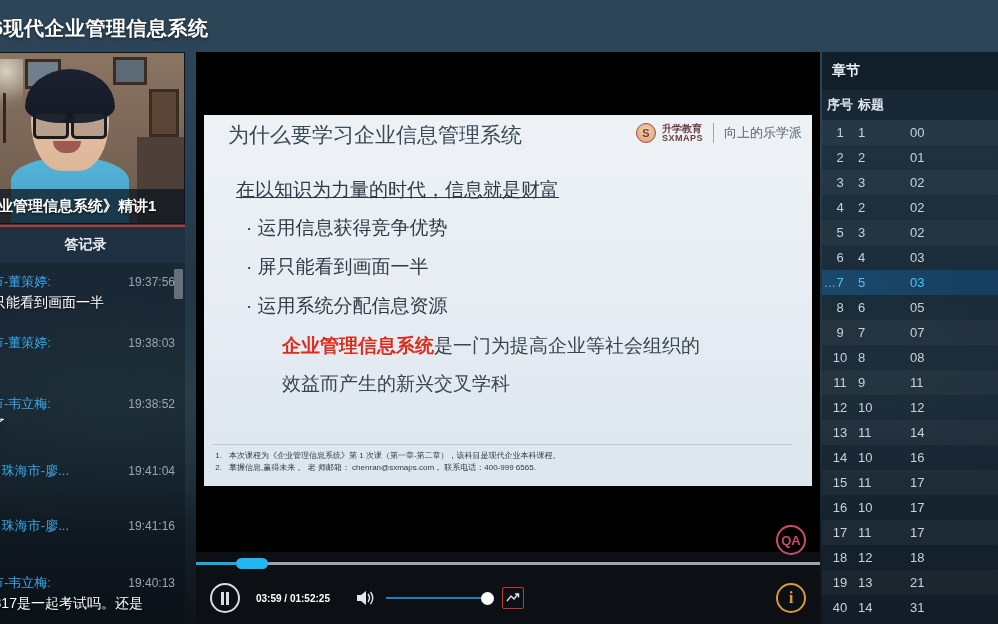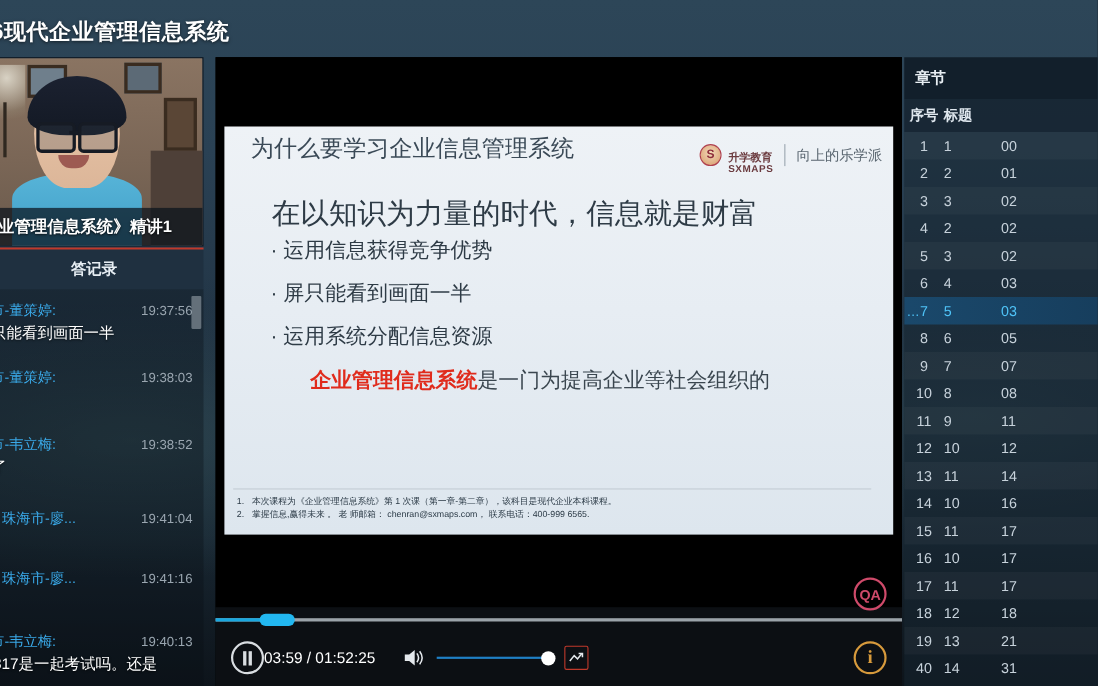--- a/index.html
+++ b/index.html
@@ -171,32 +171,32 @@
     position:absolute; right:10px; top:8px;
     display:flex; align-items:center; gap:6px;
   }
   .logo-mark {
     width:20px; height:20px; border-radius:50%;
     border:1.5px solid #b0424f;
     background: radial-gradient(circle at 50% 40%, #f2d9b8, #d79a6a);
     display:flex; align-items:center; justify-content:center;
     color:#8e2f3c; font-size:11px; font-weight:bold;
   }
-  .logo-cn { color:#6b3b3f; font-size:10px; font-weight:bold; line-height:9px;margin-top:16px; }
+  .logo-cn { color:#6b3b3f; font-size:10px; font-weight:bold; line-height:9px; }
   .logo-en { color:#6b3b3f; font-size:9px; font-weight:bold; letter-spacing:0.5px; }
   .logo-div { width:1px; height:20px; background:#9aa5b0; margin:0 4px; }
   .logo-slogan { color:#5a6670; font-size:13px; font-family:"Liberation Serif", serif; }
 
   #slide-title {
     position:absolute; left:24px; top:6px;
     color:#3b4a57; font-size:21px; white-space:nowrap;
   }
   #slide-lead {
-    position:absolute; left:43px; top:62px;
-    color:#2e3b46; font-size:26px; white-space:nowrap;
+    position:absolute; left:32px; top:62px;
+    color:#2e3b46; font-size:19px; white-space:nowrap;text-decoration:underline;
   }
   .slide-bullet {
     position:absolute; left:42px;
     color:#2e3b46; font-size:19px; white-space:nowrap;
   }
   #slide-statement-1, #slide-statement-2 {
     position:absolute; left:78px;
     color:#3a464f; font-size:19px; white-space:nowrap;
   }
   #slide-statement-1 { top:218px; }
@@ -235,21 +235,21 @@
   .ctrl-btn { cursor:pointer; display:flex; align-items:center; justify-content:center; }
   #play-pause {
     width:30px; height:30px; border-radius:50%;
     border:2px solid #d9dde1; position:relative;
   }
   #play-pause:before, #play-pause:after {
     content:""; position:absolute; top:7px; width:3px; height:13px; background:#d9dde1;
   }
   #play-pause:before { left:9px; }
   #play-pause:after  { right:9px; }
-  #time-display { color:#ffffff; font-size:14px; font-weight:normal; white-space:nowrap; }
+  #time-display { color:#ffffff; font-size:10px; font-weight:bold; margin-left:16px; white-space:nowrap; }
   #volume-icon { margin-left:24px; width:22px; height:22px; position:relative; }
   #vol-slider { margin-left:10px; width:106px; height:18px; position:relative; cursor:pointer; }
   #vol-track { position:absolute; left:0; top:8px; width:106px; height:2px; background:#1f7fc4; }
   #vol-knob { position:absolute; right:-2px; top:3px; width:13px; height:13px; border-radius:50%; background:#ffffff; }
   #rate-btn {
     margin-left:10px; width:22px; height:22px;
     border:1px solid #c0392b; border-radius:2px;
     display:flex; align-items:center; justify-content:center;
   }
   #right-icons { margin-left:auto; display:flex; align-items:center; gap:28px;flex-direction:column; }
@@ -406,20 +406,21 @@
         <div id="slide-title">为什么要学习企业信息管理系统</div>
         <div id="slide-lead">在以知识为力量的时代，信息就是财富</div>
 
         <div class="slide-bullet" style="top:100px">· 运用信息获得竞争优势</div>
         <div class="slide-bullet" style="top:139px">· 屏只能看到画面一半</div>
         <div class="slide-bullet" style="top:178px">· 运用系统分配信息资源</div>
 
         <div id="slide-statement-1">
           <span class="hl-red">企业管理信息系统</span><span>是一门为提高企业等社会组织的</span>
         </div>
+        <div id="slide-statement-2">效益而产生的新兴交叉学科</div>
 
         <div id="slide-footnotes">
           <div class="fn-line">
             <span class="fn-num">1.</span>
             <span>本次课程为《企业管理信息系统》第 1 次课（第一章-第二章），该科目是现代企业本科课程。</span>
           </div>
           <div class="fn-line">
             <span class="fn-num">2.</span>
             <span>掌握信息,赢得未来 。 老 师邮箱： chenran@sxmaps.com， 联系电话：400-999 6565.</span>
           </div>

